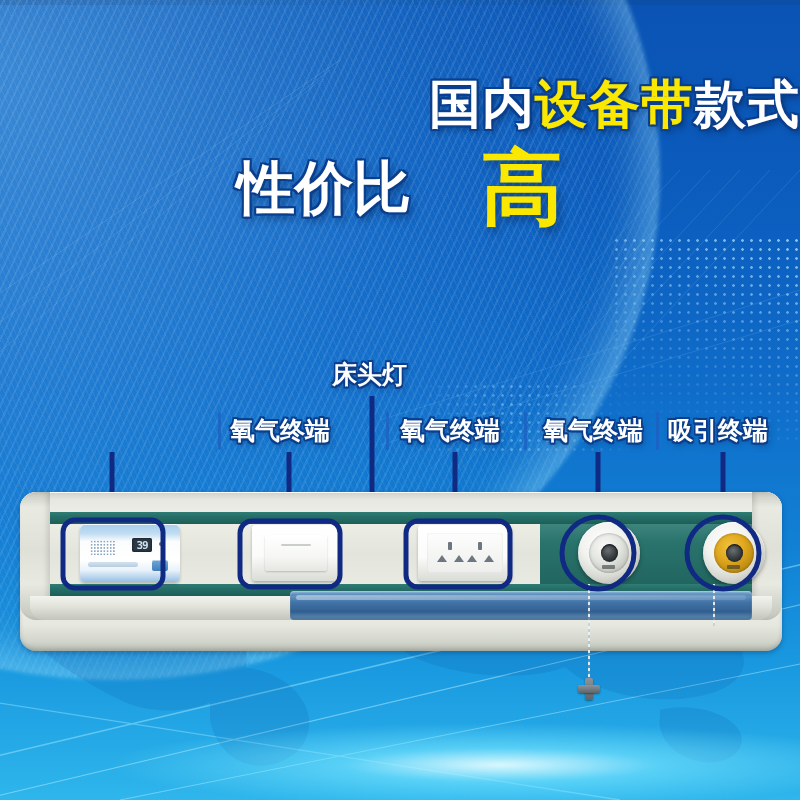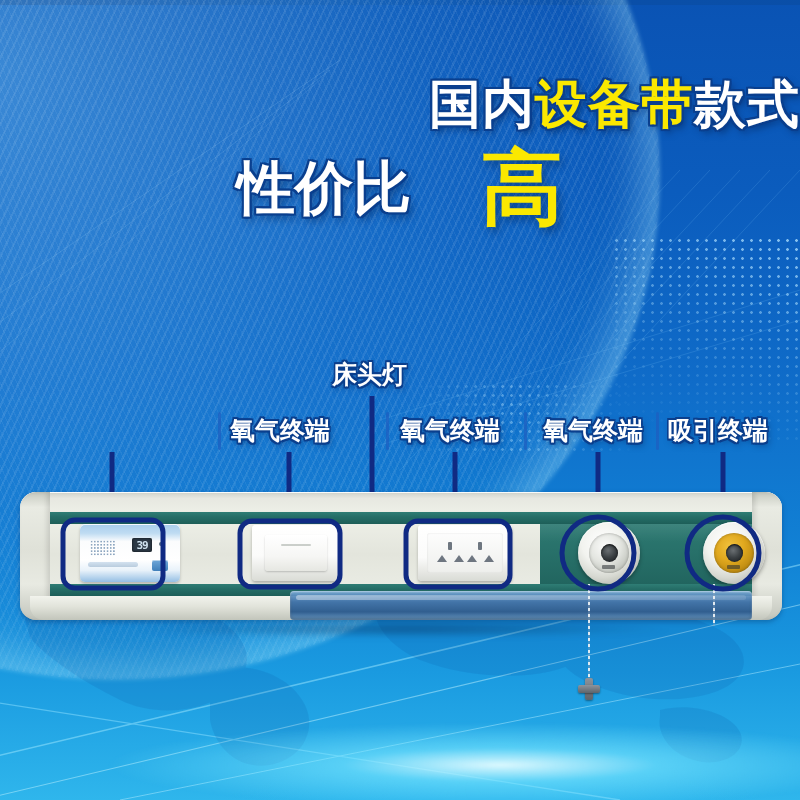--- a/index.html
+++ b/index.html
@@ -184,21 +184,21 @@
     width:762px; height:146px;
   }
   .panel-shadow {
     position:absolute; left:18px; top:126px; width:730px; height:22px;
     background: radial-gradient(ellipse 360px 11px at 50% 50%, rgba(3,30,70,.45) 0%, rgba(3,30,70,0) 75%);
     filter: blur(3px);
   }
   
   .panel {
     position:absolute; left:0; top:0;
-    width:762px; height:128px;
+    width:762px; height:159px;
     border-radius:16px / 16px;
     background:
       linear-gradient(180deg,
         #cfd2ca 0%,
         #e7e8e1 5%,
         #eceee6 14%,
         #e2e4db 22%,
         #dcdfd6 40%,
         #e4e6de 56%,
         #eceee7 72%,

